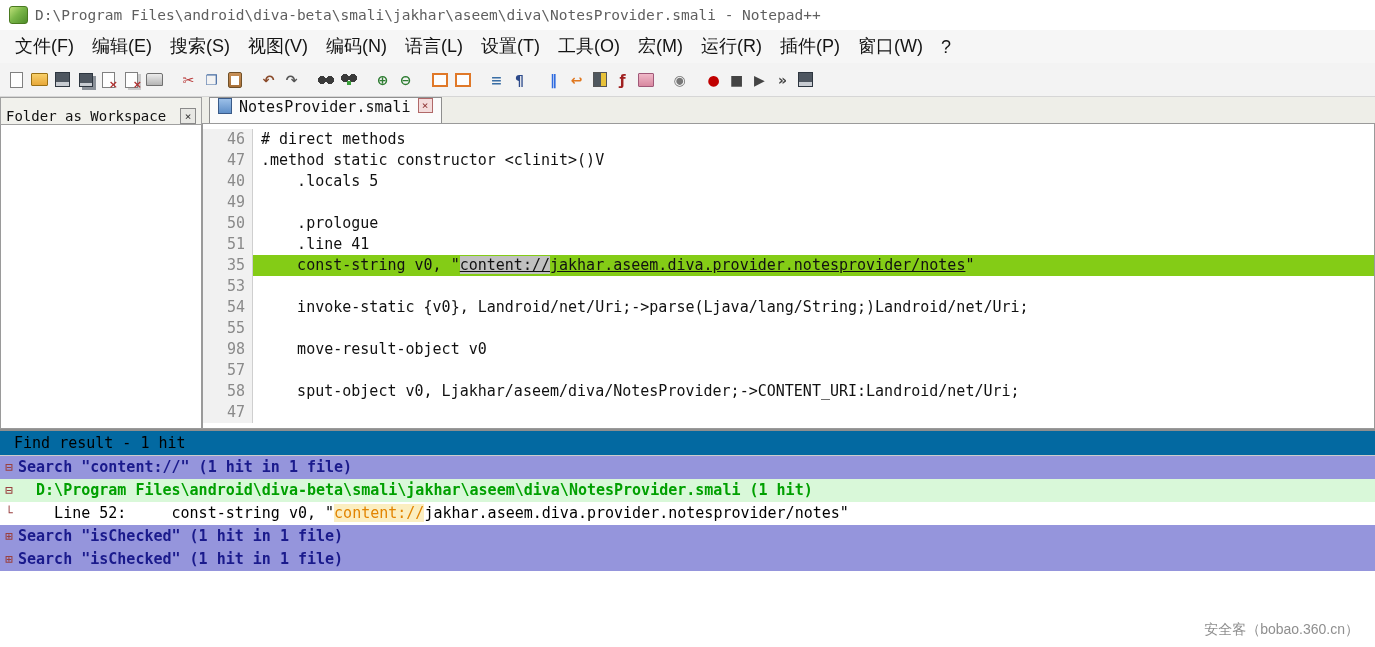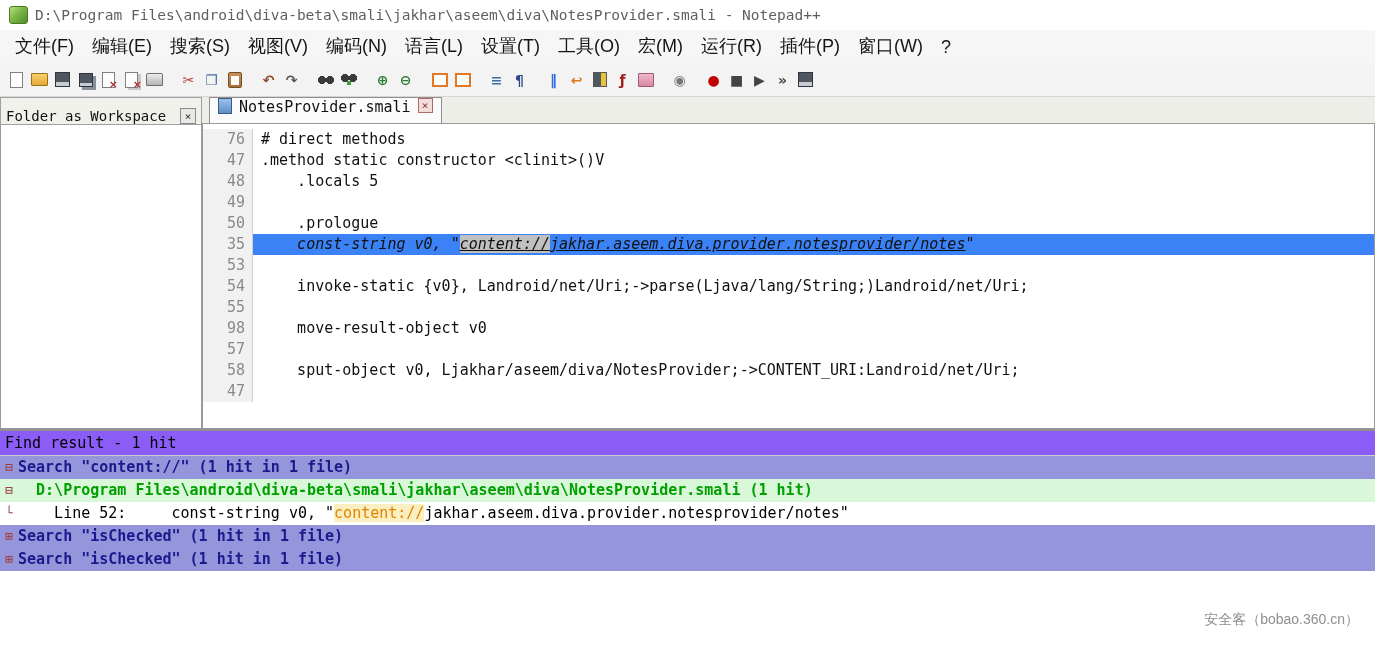--- a/index.html
+++ b/index.html
@@ -53,36 +53,36 @@
   .tab{display:flex;align-items:flex-start;gap:7px;height:25px;padding:0 8px;background:#fbfbfb;
     border:1px solid #8f8f8f;border-bottom:none;font-family:"DejaVu Sans Mono",monospace;font-size:15px;color:#111;cursor:pointer;}
   .tab-file-icon{width:12px;height:14px;background:linear-gradient(#9cc0e8,#5f8fc8);border:1px solid #3a5a88;flex:none;}
   .tab-close{width:13px;height:13px;flex:none;display:flex;align-items:center;justify-content:center;
     border:1px solid #b06868;background:#f3dcdc;color:#8c3030;font-size:11px;cursor:pointer;}
   .editor{flex:1;background:#ffffff;border:1px solid #9a9a9a;overflow:hidden;
     font-family:"DejaVu Sans Mono",monospace;font-size:15px;line-height:21px;padding-top:5px;}
   .code-line{display:flex;height:21px;white-space:pre;cursor:text;}
   .lnum{flex:0 0 42px;text-align:right;padding-right:7px;color:#8a8a8a;background:#f1f1f1;border-right:1px solid #cfcfcf;}
   .ltext{flex:1;padding-left:8px;white-space:pre;color:#111;}
-  .code-line.current .ltext{background:#3b82f6;font-style:italic;}
+  .code-line.current .ltext{background:#84cc16;}
   .sel-match{background:#c0c0c0;text-decoration:underline;}
   .url-part{text-decoration:underline;}
   
   .findpanel{height:219px;border-top:2px solid #8f8f8f;background:#ffffff;}
-  .find-header{height:24px;line-height:24px;padding-left:5px;background:#8b5cf6;border-bottom:1px solid #cccccc;
+  .find-header{height:24px;line-height:24px;padding-left:14px;background:#0369a1;border-bottom:1px solid #cccccc;
     font-family:"DejaVu Sans Mono",monospace;font-size:15px;color:#000;}
   .frow{height:23px;line-height:23px;display:flex;font-family:"DejaVu Sans Mono",monospace;font-size:15px;white-space:pre;cursor:pointer;}
   .tree{flex:0 0 18px;text-align:center;font-size:12px;color:#9a4040;}
   .ftext{flex:1;white-space:pre;overflow:hidden;}
   .frow.search{background:#9595dc;color:#1a1a8c;font-weight:bold;}
   .frow.file{background:#d9f8d9;color:#00a000;font-weight:bold;}
   .frow.line{background:#ffffff;color:#000;}
   .fmatch{color:#e28400;background:#fbeec1;}
   
-  .watermark{position:absolute;right:16px;bottom:18px;color:#8f8f8f;font-size:14px;}
+  .watermark{position:absolute;right:16px;bottom:8px;color:#8f8f8f;font-size:14px;}
 </style>
 </head>
 <body>
 
 <div class="titlebar">
   <span class="np-icon"></span>
   <span class="title-text">D:\Program Files\android\diva-beta\smali\jakhar\aseem\diva\NotesProvider.smali - Notepad++</span>
 </div>
 
 <div class="menubar" id="menubar">
@@ -145,25 +145,26 @@
   </div>
   <div class="editor-col">
     <div class="tabbar">
       <div class="tab">
         <span class="tab-file-icon"></span>
         <span>NotesProvider.smali</span>
         <span class="tab-close">×</span>
       </div>
     </div>
     <div class="editor" id="editor-lines">
-        <div class="code-line"><span class="lnum">76</span><span class="ltext"><span># direct methods</span></span></div>
+        <div class="code-line"><span class="lnum">46</span><span class="ltext"><span># direct methods</span></span></div>
         <div class="code-line"><span class="lnum">47</span><span class="ltext"><span>.method static constructor &lt;clinit&gt;()V</span></span></div>
-        <div class="code-line"><span class="lnum">48</span><span class="ltext"><span>    .locals 5</span></span></div>
+        <div class="code-line"><span class="lnum">40</span><span class="ltext"><span>    .locals 5</span></span></div>
         <div class="code-line"><span class="lnum">49</span><span class="ltext"><span></span></span></div>
         <div class="code-line"><span class="lnum">50</span><span class="ltext"><span>    .prologue</span></span></div>
+        <div class="code-line"><span class="lnum">51</span><span class="ltext"><span>    .line 41</span></span></div>
         <div class="code-line current"><span class="lnum">35</span><span class="ltext"><span>    const-string v0, "</span><span class="sel-match">content://</span><span class="url-part">jakhar.aseem.diva.provider.notesprovider/notes</span><span>"</span></span></div>
         <div class="code-line"><span class="lnum">53</span><span class="ltext"><span></span></span></div>
         <div class="code-line"><span class="lnum">54</span><span class="ltext"><span>    invoke-static {v0}, Landroid/net/Uri;-&gt;parse(Ljava/lang/String;)Landroid/net/Uri;</span></span></div>
         <div class="code-line"><span class="lnum">55</span><span class="ltext"><span></span></span></div>
         <div class="code-line"><span class="lnum">98</span><span class="ltext"><span>    move-result-object v0</span></span></div>
         <div class="code-line"><span class="lnum">57</span><span class="ltext"><span></span></span></div>
         <div class="code-line"><span class="lnum">58</span><span class="ltext"><span>    sput-object v0, Ljakhar/aseem/diva/NotesProvider;-&gt;CONTENT_URI:Landroid/net/Uri;</span></span></div>
         <div class="code-line"><span class="lnum">47</span><span class="ltext"><span></span></span></div>
       </div>
   </div>

